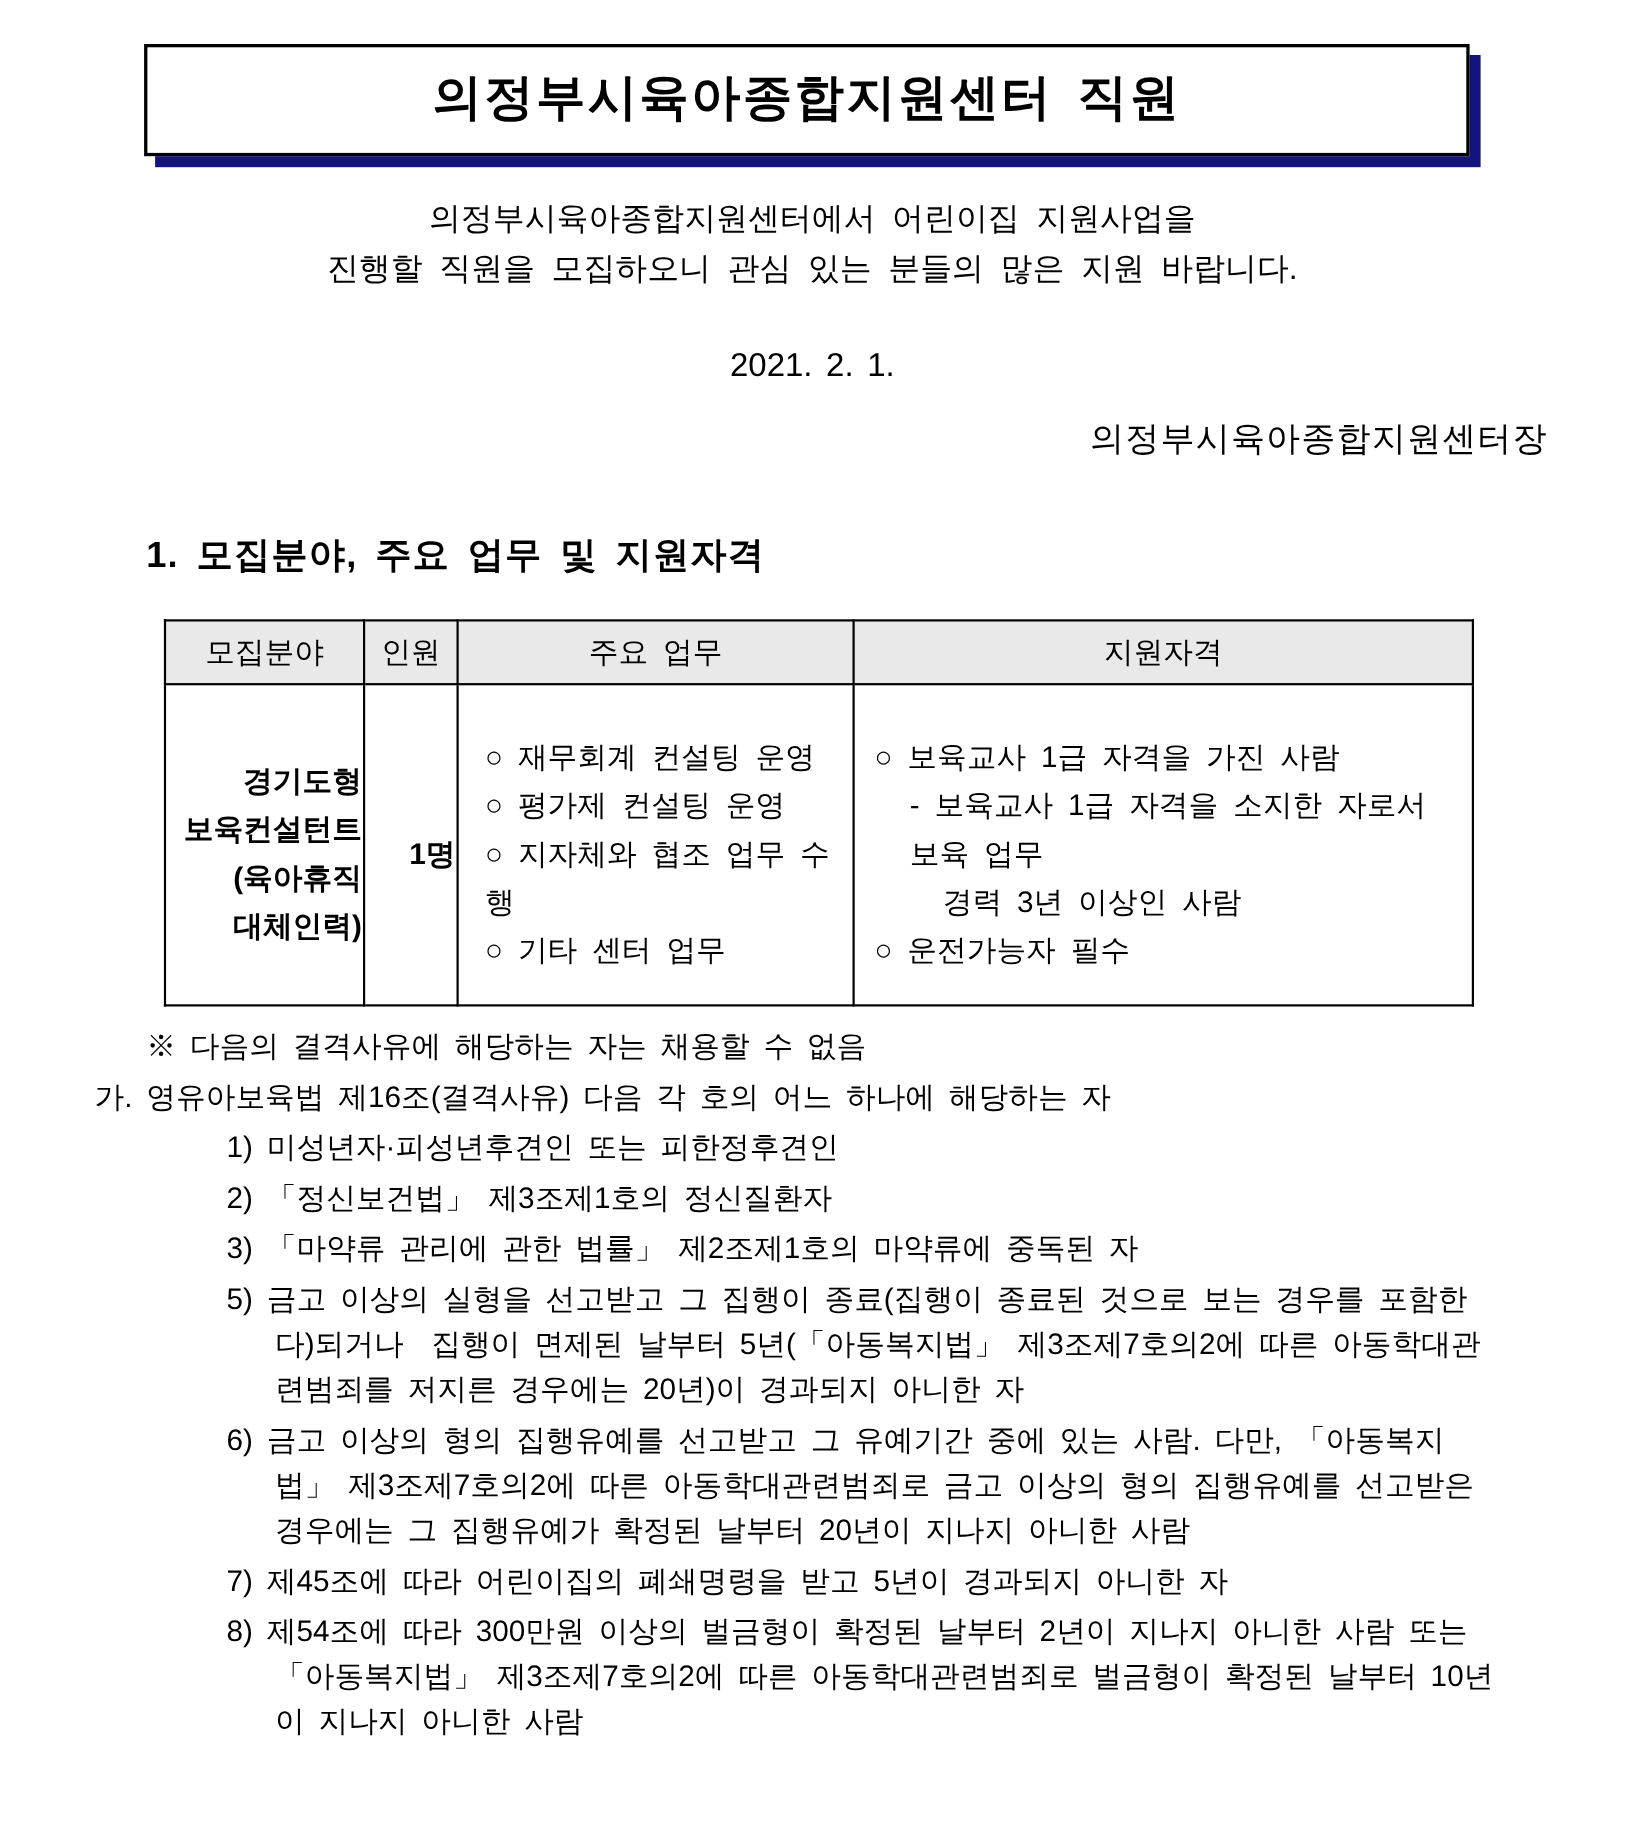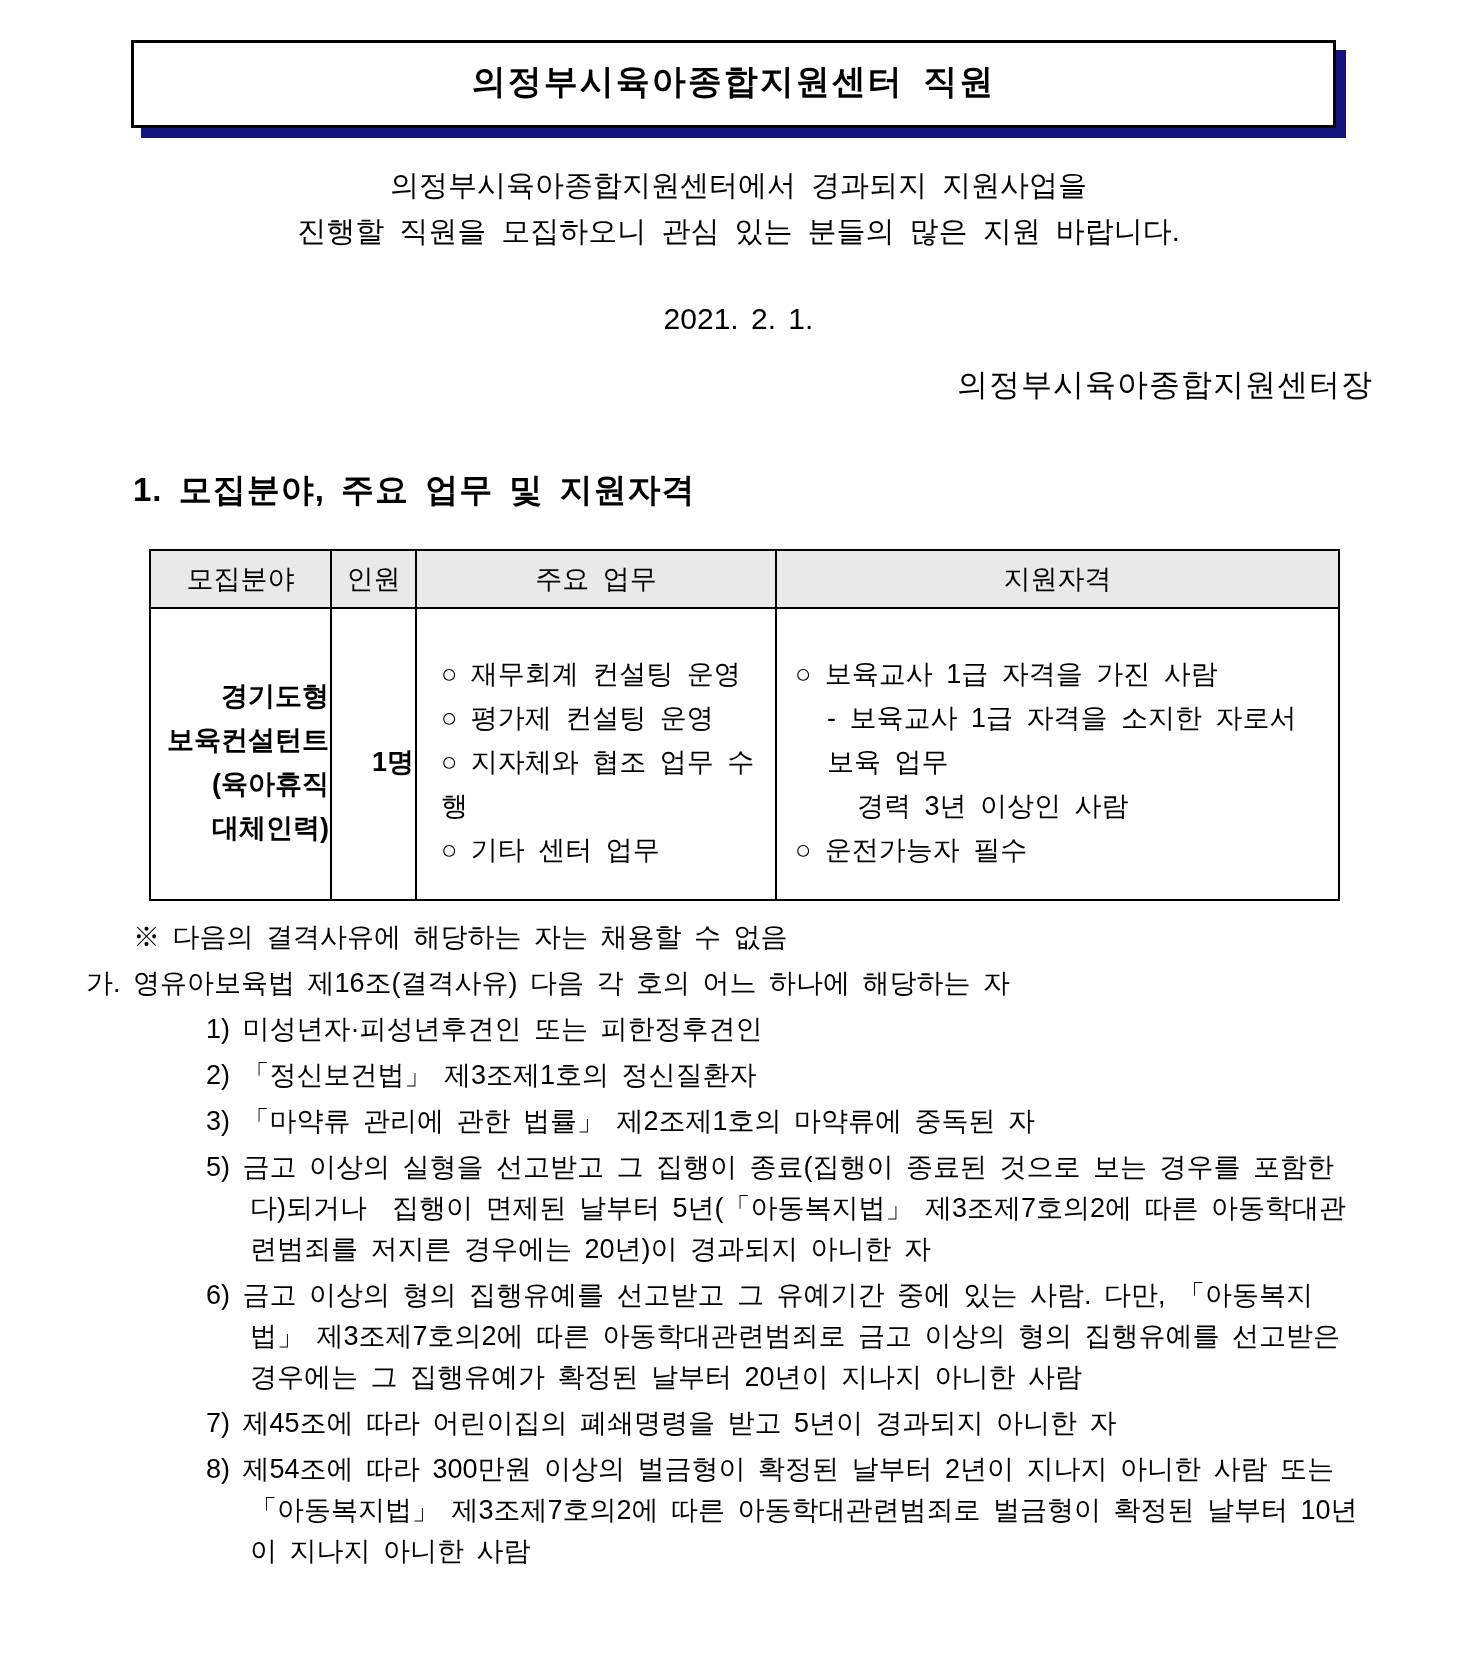--- a/index.html
+++ b/index.html
@@ -12,29 +12,29 @@
 
   
   .title-box {
     margin:40px 141px 0 131px;
     border:3px solid #000;
     box-shadow:10px 10px 0 #14147e;
     padding:16px 0 20px;
     text-align:center;
     background:#fff;
   }
-  .t1 { font-size:34px; font-weight:bold; letter-spacing:2px; word-spacing:8px; }
+  .t1 { font-size:45px; font-weight:bold; letter-spacing:2px; word-spacing:8px; }
   .t2 { margin-top:14px; line-height:56px; }
   .t2a { font-size:36px; font-weight:bold; letter-spacing:1px; word-spacing:6px; }
   .t2b { font-size:50px; font-weight:bold; letter-spacing:6px; margin-left:16px; word-spacing:12px; }
 
   
   .intro { margin-top:34px; text-align:center; font-size:29px; line-height:46px; word-spacing:7px; }
   .date  { margin-top:48px; text-align:center; font-size:30px; word-spacing:4px; }
-  .signer{ margin-top:28px; text-align:right; padding-right:104px; font-size:31px; letter-spacing:1px; }
+  .signer{ margin-top:28px; text-align:right; padding-right:70px; font-size:31px; letter-spacing:1px; }
 
   
   .heading { margin:62px 0 0 133px; font-size:33px; font-weight:bold; letter-spacing:1px; word-spacing:6px; }
 
   
   table.recruit { border-collapse:collapse; margin:36px 0 0 149px; width:1189px; table-layout:fixed; }
   .recruit th, .recruit td { border:2px solid #000; font-size:27px; font-weight:normal; }
   .recruit th { height:56px; background:#e9e9e9; text-align:center; word-spacing:6px; padding:0; }
   .recruit td { height:258px; vertical-align:middle; padding-top:24px; padding-bottom:8px; }
   td.center { text-align:right;font-weight:bold; }
@@ -55,21 +55,21 @@
 </head>
 <body>
 
 <div class="page">
 
   <div class="title-box">
     <div class="t1">의정부시육아종합지원센터 직원</div>
   </div>
 
   <div class="intro">
-    <div>의정부시육아종합지원센터에서 경과되지 지원사업을</div>
+    <div>의정부시육아종합지원센터에서 어린이집 지원사업을</div>
     <div>진행할 직원을 모집하오니 관심 있는 분들의 많은 지원 바랍니다.</div>
   </div>
 
   <div class="date">2021. 2. 1.</div>
 
   <div class="signer">의정부시육아종합지원센터장</div>
 
   <div class="heading">1. 모집분야, 주요 업무 및 지원자격</div>
 
   <table class="recruit">

